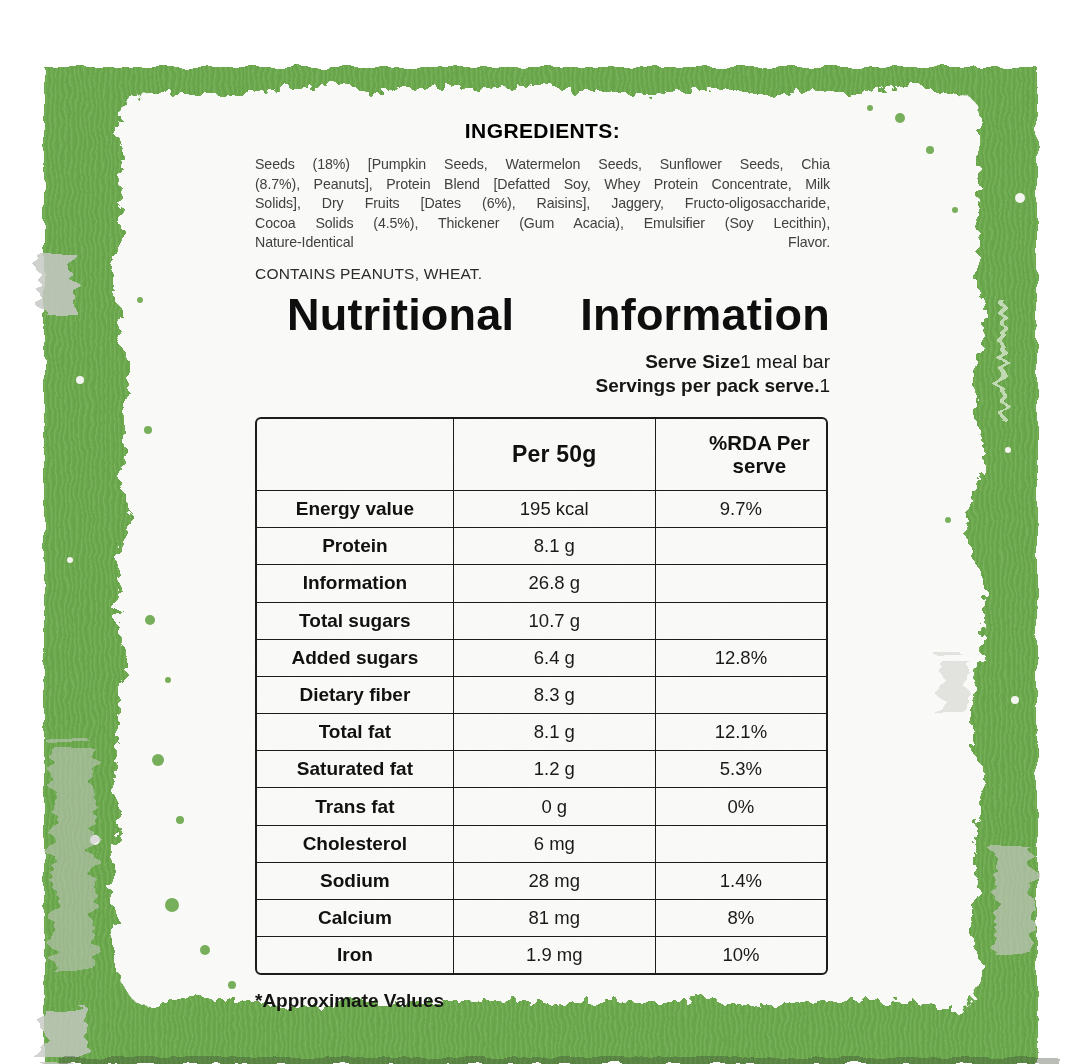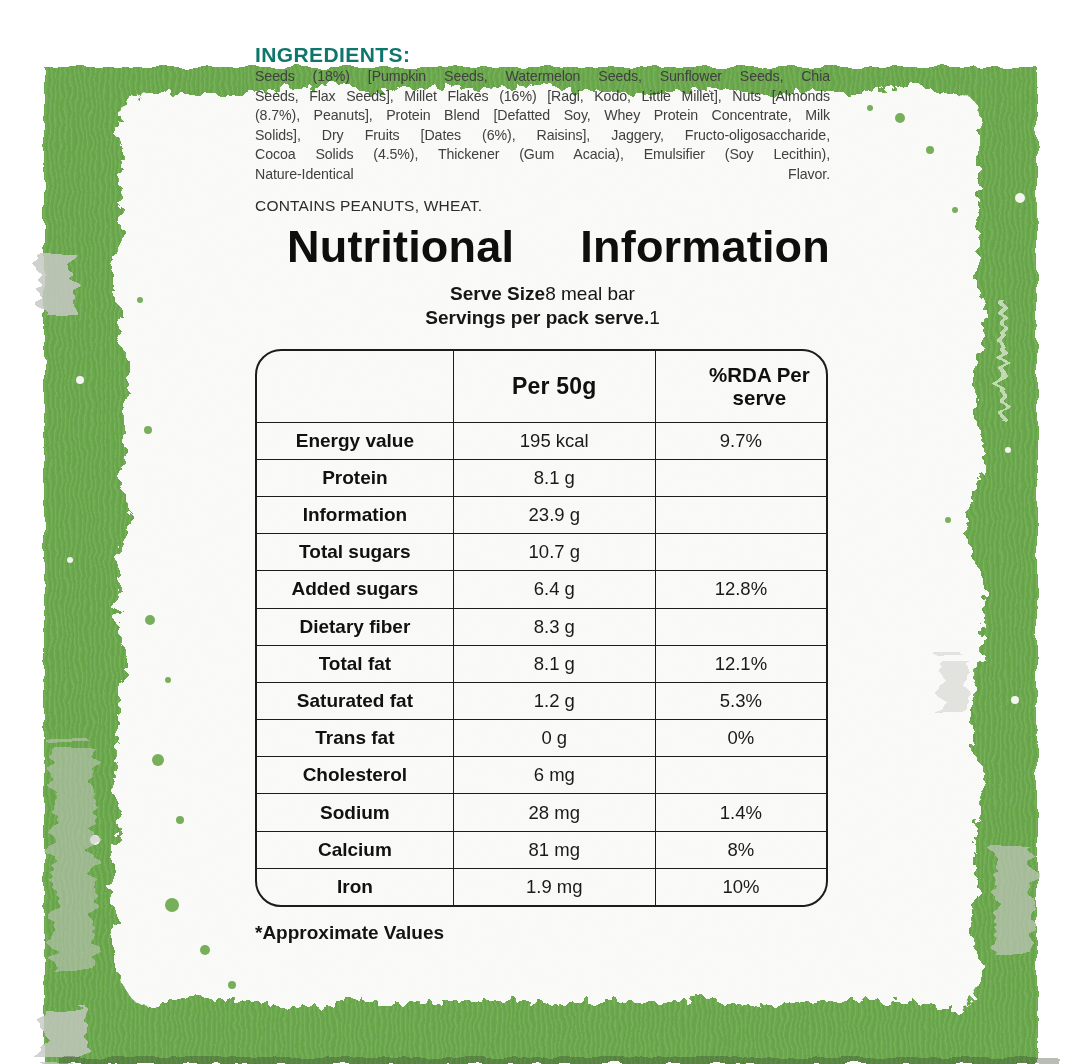--- a/index.html
+++ b/index.html
@@ -9,52 +9,52 @@
     font-family:"Liberation Sans", sans-serif;
     position:relative; overflow:hidden;
     color:#1c1c1c;
   }
   .canvas { position:absolute; inset:0; }
   svg.bg { position:absolute; left:0; top:0; }
 
   .content { position:absolute; left:255px; top:0; width:575px; }
 
   .ing-title {
-    margin-top:43px;
+    margin-top:119px;
     font-size:21px; font-weight:700; letter-spacing:0.4px;
-    color:#0f766e; line-height:24px;
-  }
-  .ing-par { margin-top:0; }
+    color:#000000; line-height:24px;text-align:center;
+  }
+  .ing-par { margin-top:12px; }
   .jline {
     font-size:14.2px; line-height:19.6px; color:#414141;
     letter-spacing:-0.1px;
     text-align:justify; text-align-last:justify;
     white-space:normal;
   }
   .contains {
     margin-top:12px;
     font-size:15.5px; color:#2c2c2c; letter-spacing:0.2px; line-height:18px;
   }
   .heading {
     margin-top:6px;
     font-size:45px; font-weight:700; color:#0e0e0e;
     line-height:52px; letter-spacing:0.2px;
     text-align:justify; text-align-last:justify;margin-left:32px;
   }
   .serve-block { margin-top:9px; }
   .serve-row {
-    display:flex; justify-content:center; align-items:baseline;
+    display:flex; justify-content:flex-end; align-items:baseline;
     line-height:24px;
   }
   .serve-row .lab { font-size:19px; font-weight:600; color:#161616; }
   .serve-row .val { font-size:19px; font-weight:400; color:#161616; }
 
   .tablewrap {
     margin-top:19px; width:573px; box-sizing:border-box;
-    border:2.5px solid #1c1c1c; border-radius:26px;
+    border:2.5px solid #1c1c1c; border-radius:6px;
     overflow:hidden;
   }
   table { border-collapse:collapse; width:100%; table-layout:fixed; }
   th, td {
     border-right:1.8px solid #1c1c1c;
     border-bottom:1.8px solid #1c1c1c;
     text-align:center; vertical-align:middle;
     padding:0 4px; overflow:hidden;
   }
   th:last-child, td:last-child { border-right:none; }
@@ -156,35 +156,34 @@
 
     <rect x="42" y="66" width="996" height="998" filter="url(#grain)"></rect>
   </svg>
 
   <div class="content">
 
     <div class="ing-title">INGREDIENTS:</div>
 
     <div class="ing-par">
       <div class="jline">Seeds (18%) [Pumpkin Seeds, Watermelon Seeds, Sunflower Seeds, Chia</div>
-      <div class="jline">Seeds, Flax Seeds], Millet Flakes (16%) [Ragi, Kodo, Little Millet], Nuts [Almonds</div>
       <div class="jline">(8.7%), Peanuts], Protein Blend [Defatted Soy, Whey Protein Concentrate, Milk</div>
       <div class="jline">Solids], Dry Fruits [Dates (6%), Raisins], Jaggery, Fructo-oligosaccharide,</div>
       <div class="jline">Cocoa Solids (4.5%), Thickener (Gum Acacia), Emulsifier (Soy Lecithin),</div>
       <div class="jline">Nature-Identical Flavor.</div>
     </div>
 
     <div class="contains">CONTAINS PEANUTS, WHEAT.</div>
 
     <div class="heading">Nutritional Information</div>
 
     <div class="serve-block">
       <div class="serve-row">
         <span class="lab">Serve Size</span>
-        <span class="val">8 meal bar</span>
+        <span class="val">1 meal bar</span>
       </div>
       <div class="serve-row">
         <span class="lab">Servings per pack serve.</span>
         <span class="val">1</span>
       </div>
     </div>
 
     <div class="tablewrap">
       <table>
         <colgroup>
@@ -208,21 +207,21 @@
               <td class="val">195 kcal</td>
               <td class="rda">9.7%</td>
             </tr>
             <tr>
               <td class="lbl">Protein</td>
               <td class="val">8.1 g</td>
               <td class="rda"></td>
             </tr>
             <tr>
               <td class="lbl">Information</td>
-              <td class="val">23.9 g</td>
+              <td class="val">26.8 g</td>
               <td class="rda"></td>
             </tr>
             <tr>
               <td class="lbl">Total sugars</td>
               <td class="val">10.7 g</td>
               <td class="rda"></td>
             </tr>
             <tr>
               <td class="lbl">Added sugars</td>
               <td class="val">6.4 g</td>

